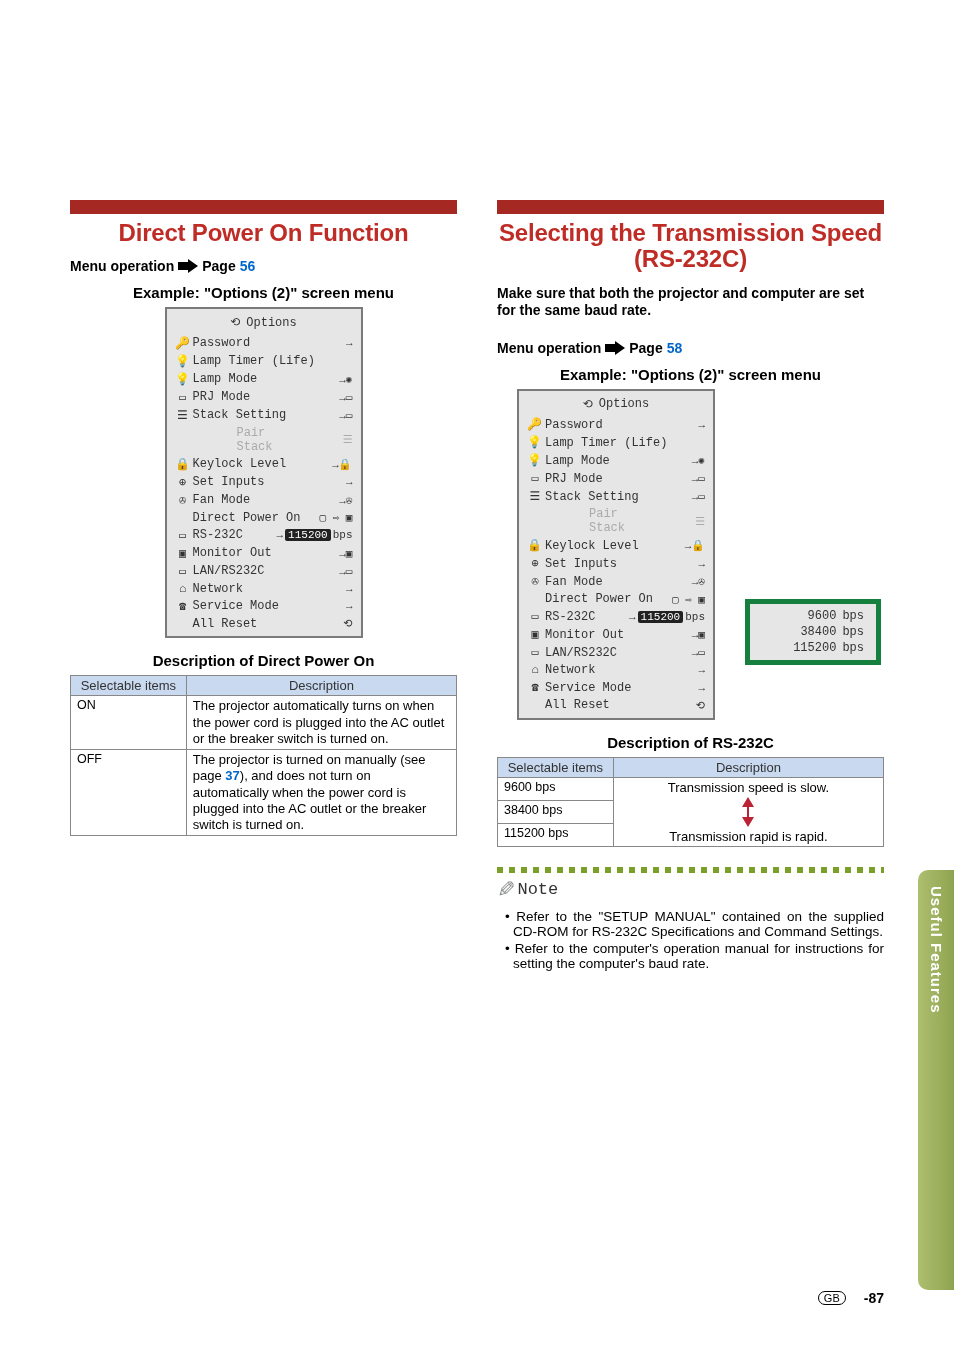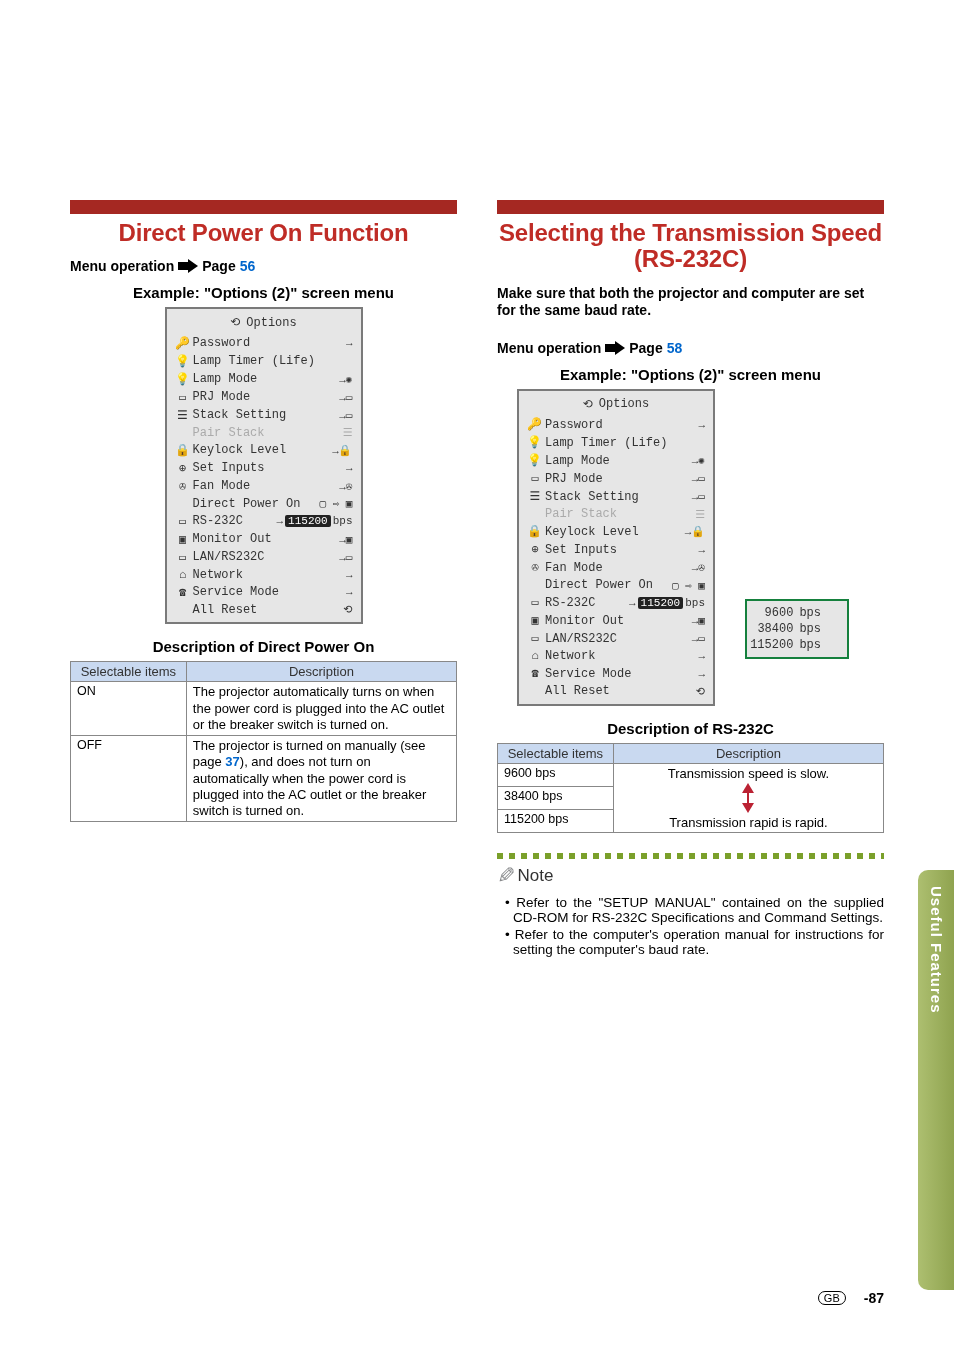--- a/index.html
+++ b/index.html
@@ -53,59 +53,59 @@
     color: #333;
     padding: 4px 0;
   }
   .menubox .title { text-align: center; font-weight: normal; padding: 2px 0 4px 0; display:flex; justify-content:center; align-items:center; gap:6px;}
   .menurow { display: flex; align-items: center; padding: 1.5px 8px; }
   .menurow .micon { width: 16px; text-align:center; }
   .menurow .mlabel { flex: 1; padding-left: 2px; }
   .menurow .mright { width: 34px; text-align: right; display:flex; justify-content:flex-end; align-items:center; gap:2px;}
   .hl { background:#222; color:#fff; padding:0 3px; border-radius:2px;}
   .tiny-arrow { font-size:11px; }
-  .disabled { color:#aaa; }
+  .disabled { color:#aaa;gap:44px; }
   table.desc {
     border-collapse: collapse;
     width: 100%;
     font-size: 13px;
   }
   table.desc th {
     background: #c9d9f0;
     color: #333;
     font-weight: normal;
     border: 1px solid #888;
     padding: 2px 6px;
     font-size: 13px;
   }
   table.desc td {
     border: 1px solid #888;
     padding: 2px 6px;
     vertical-align: top;
   }
   table.desc td.sel { font-size: 12.5px; }
   .bps-popup {
-    border: 2px solid #15803d;
+    border: 5px solid #15803d;
     background: #e6e6e6;
     font-family: "Courier New", monospace;
     font-size: 12px;
     color: #333;
-    padding: 4px 16px;
-    width: 104px;
+    padding: 4px 2px;
+    width: 136px;
   }
   .bps-popup .prow { display:flex; justify-content:flex-end; gap:6px; padding:1px 10px;}
   .menu-flyout { display:flex; gap:30px; justify-content:flex-start; align-items:flex-start; margin:0 0 14px 0; padding-left: 20px;}
   .note-divider {
     height: 6px;
     background-image: repeating-linear-gradient(to right, #7aa02a 0 6px, #fff 6px 12px);
     margin: 20px 0 4px 0;
   }
   .note-head { display:flex; align-items:center; gap:2px; margin-bottom:6px;}
   .note-head .pencil { font-size:22px; color:#888a8c; transform: scaleX(-1); }
-  .note-head .ntext { font-family: Liberation Sans, sans-serif; font-size:17px; color:#333;text-align:right; }
+  .note-head .ntext { font-family: Liberation Mono, monospace; font-size:17px; color:#333;text-align:right; }
   .note-body { font-size: 13.5px; padding-left: 8px; text-align: justify; }
   .note-body p { margin: 2px 0; text-indent: -8px; padding-left: 8px;}
   .rs-arrows { position: relative; height: 56px; }
   .rs-arrows .up { position:absolute; left:50%; top:0; transform:translateX(-50%); width:0; height:0; border-left:6px solid transparent; border-right:6px solid transparent; border-bottom:10px solid #b23; }
   .rs-arrows .down { position:absolute; left:50%; bottom:0; transform:translateX(-50%); width:0; height:0; border-left:6px solid transparent; border-right:6px solid transparent; border-top:10px solid #b23; }
   .rs-arrows .stem { position:absolute; left:50%; top:10px; bottom:10px; width:2px; background:#b23; transform:translateX(-50%);}
   .side-tab {
     position: absolute;
     right: 0;
     top: 870px;

